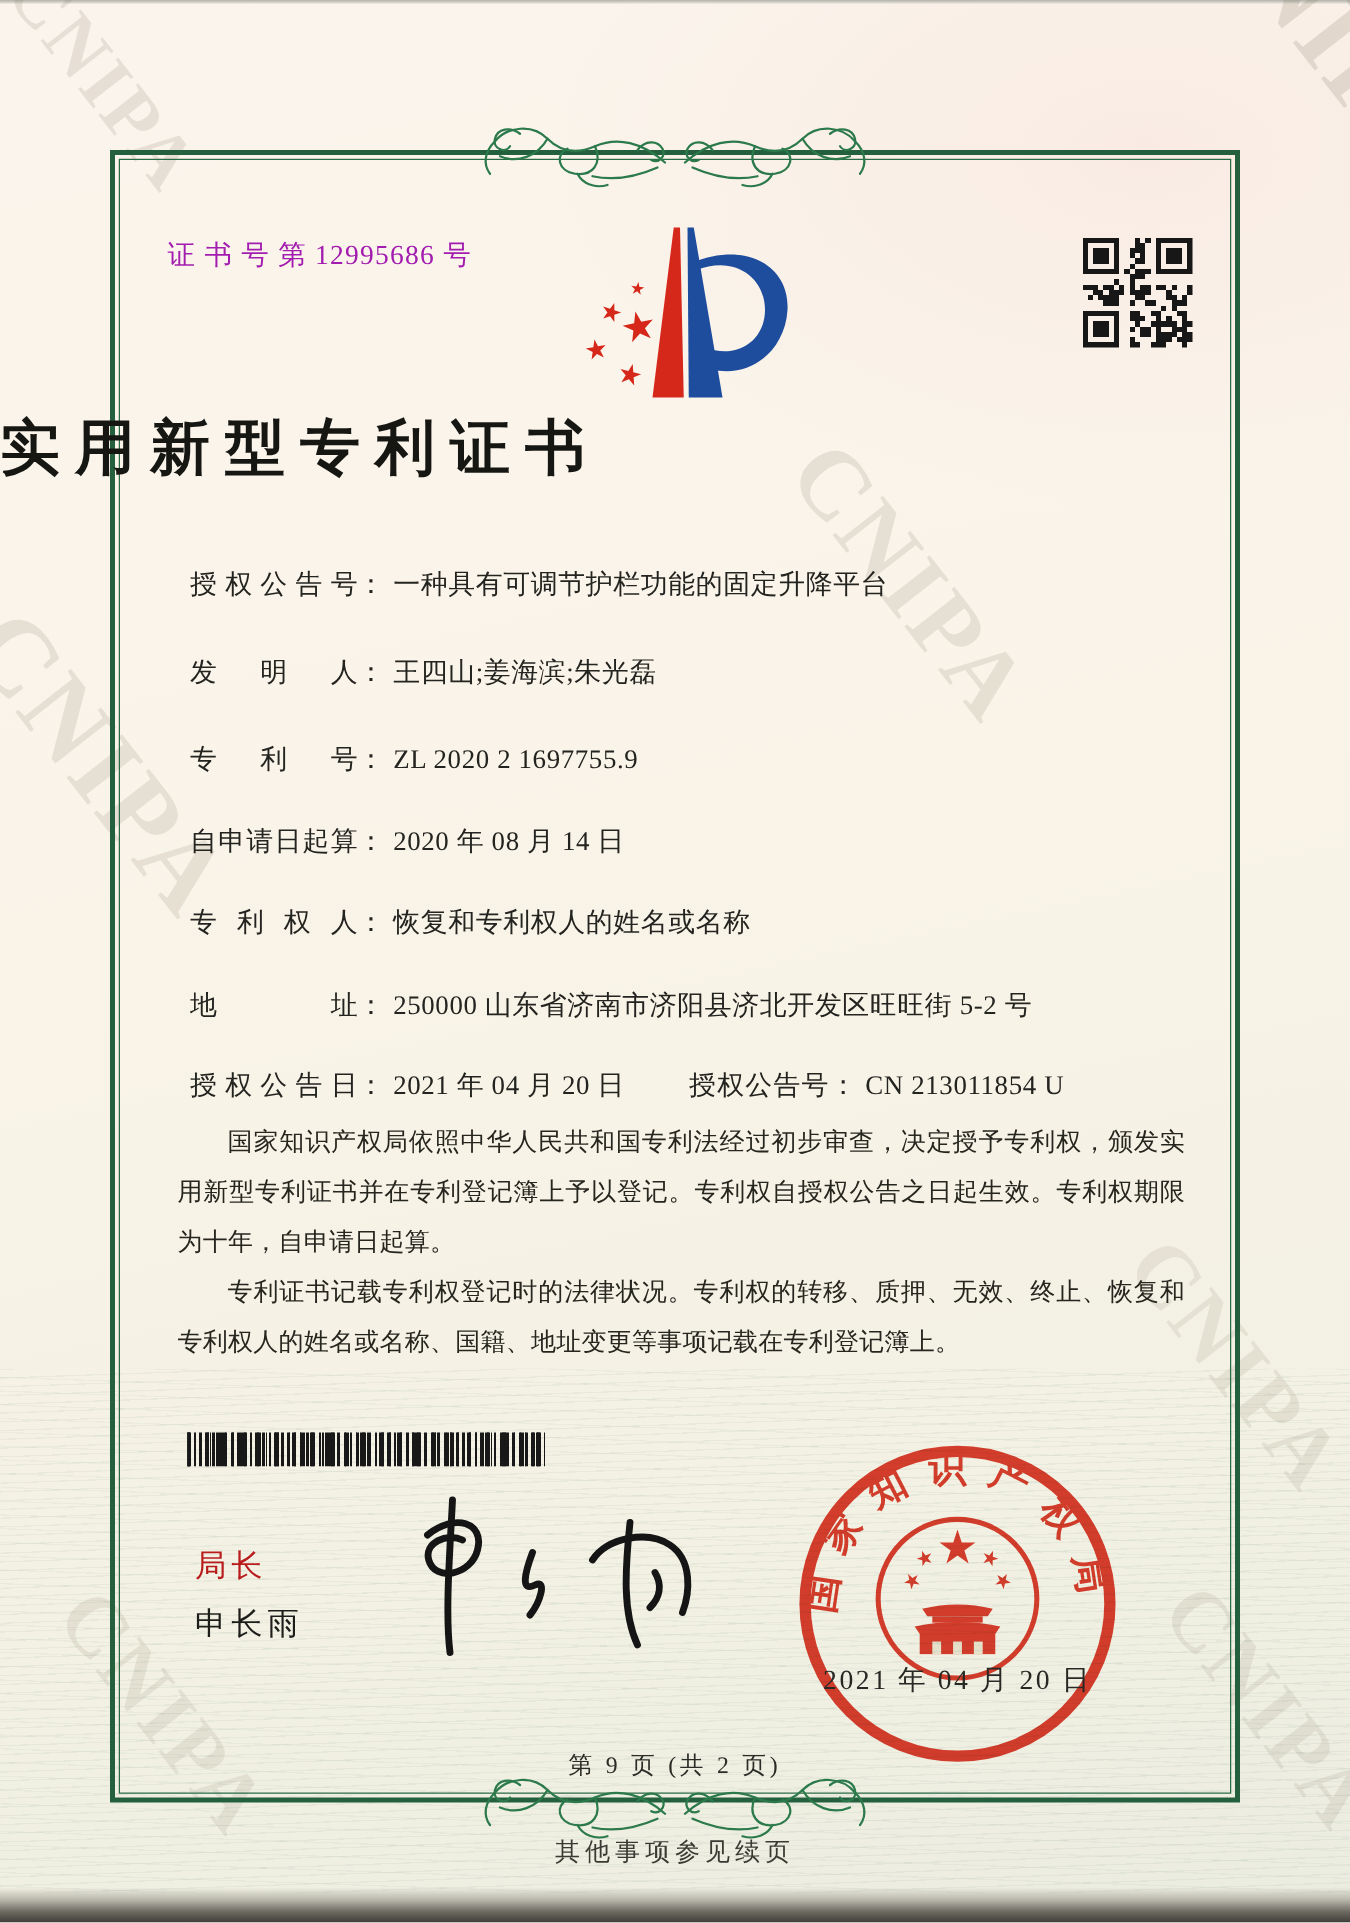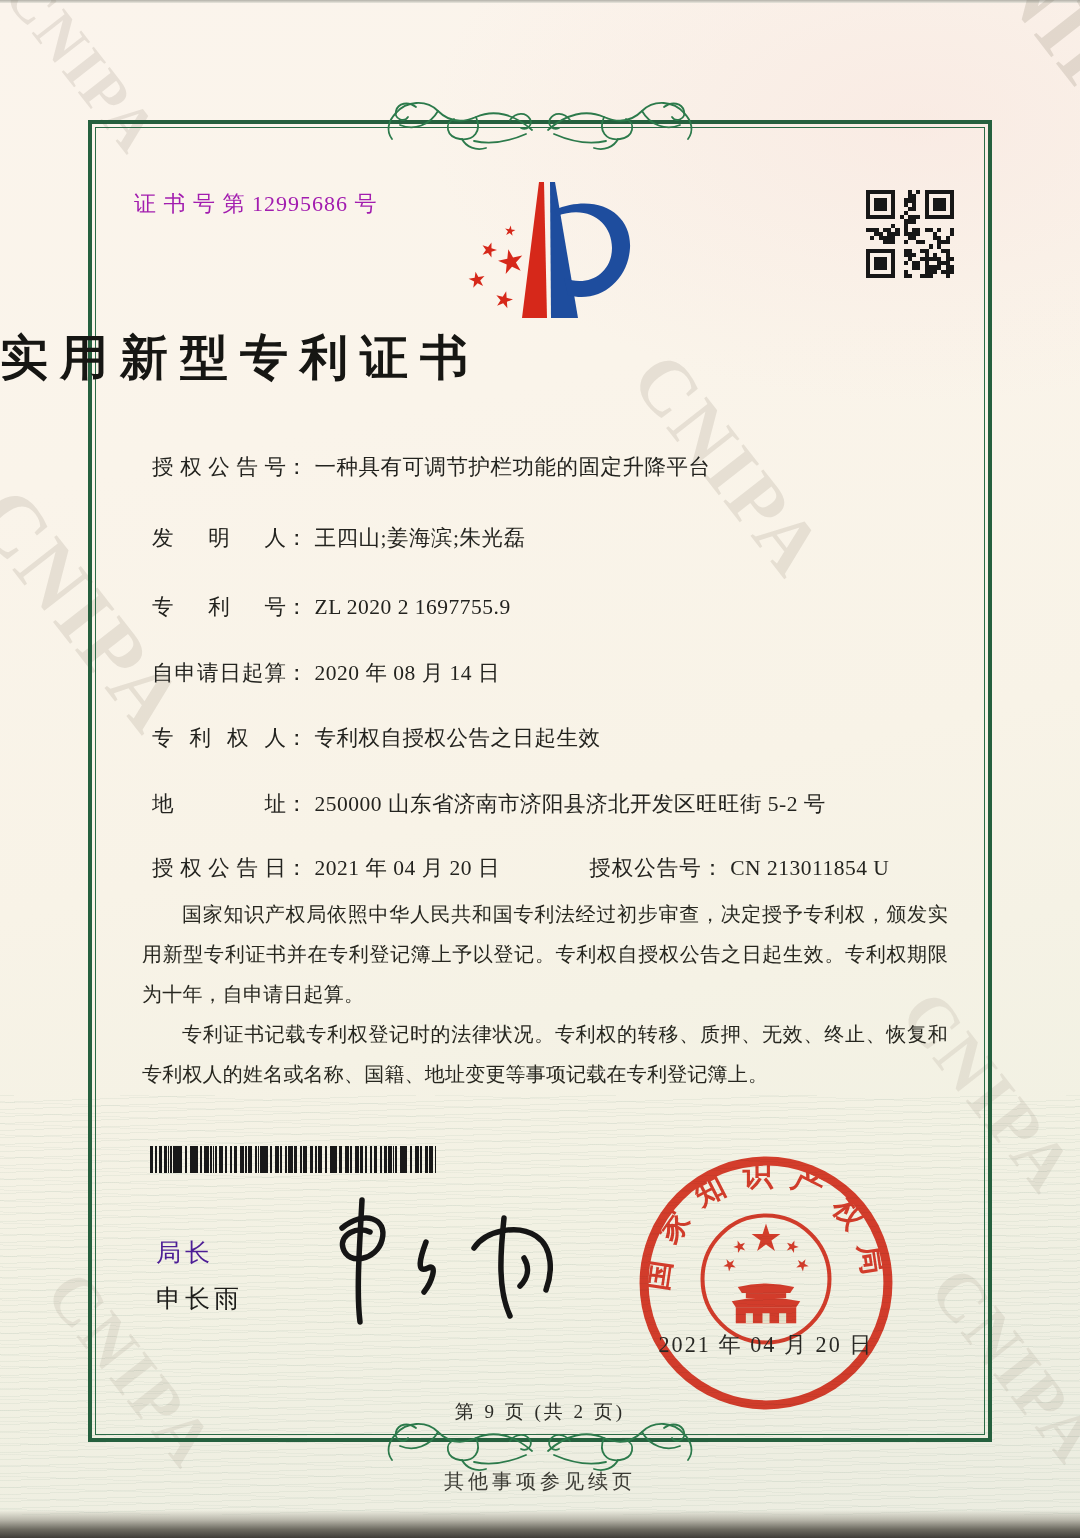--- a/index.html
+++ b/index.html
@@ -57,37 +57,37 @@
   .title { position:absolute; left:0; top:326px; width:100%; text-align:left;
     font-size:48px; font-weight:bold; letter-spacing:12px; color:#161613; }
 
   
   .row { position:absolute; left:152px; font-size:21.5px; color:#23231f; white-space:nowrap; }
   .flabel { display:inline-block; width:134px; text-align:justify; text-align-last:justify; vertical-align:bottom; }
   .fcolon { display:inline-block; }
   .fvalue { margin-left:7px; letter-spacing:.5px; }
   .r1 { top:452px; } .r2 { top:523px; } .r3 { top:592px; } .r4 { top:658px; }
   .r5 { top:723px; } .r6 { top:789px; } .r7 { top:853px; }
-  .pair2 { margin-left:84px; }
+  .pair2 { margin-left:46px; }
   .flabel2 { letter-spacing:1px; }
 
   
   .legal { position:absolute; left:142px; top:894px; width:806px;
     font-size:20px; line-height:40px; color:#26261f; letter-spacing:.2px; text-align:justify; }
   .legal p { text-indent:2em; }
 
   
   .barcode { position:absolute; left:150px; top:1146px; width:286px; height:27px;
     background:
       repeating-linear-gradient(90deg,#181818 0 2px, rgba(0,0,0,0) 2px 5px),
       repeating-linear-gradient(90deg,#181818 0 1px, rgba(0,0,0,0) 1px 9px),
       repeating-linear-gradient(90deg,#181818 0 3px, rgba(0,0,0,0) 3px 14px),
       repeating-linear-gradient(90deg,#181818 0 2px, rgba(0,0,0,0) 2px 23px);
   }
-  .director-title { position:absolute; left:156px; top:1236px; font-size:25px; color:#4c1d95;
+  .director-title { position:absolute; left:156px; top:1236px; font-size:25px; color:#b91c1c;
     font-family:"Liberation Sans", sans-serif; letter-spacing:4px; }
   .director-name  { position:absolute; left:156px; top:1282px; font-size:25px; color:#1d1d1a;
     font-family:Liberation Serif, serif; letter-spacing:4px; }
   .signature { position:absolute; left:298px; top:1190px; width:282px; height:142px; }
 
   .seal { position:absolute; left:633px; top:1150px; width:266px; height:266px;
     opacity:.94; mix-blend-mode:multiply; }
 
   .page-no { position:absolute; left:0; top:1399px; width:100%; text-align:center;
     font-size:19px; color:#2c2c27; letter-spacing:3px; }
@@ -176,21 +176,21 @@
 <div class="row r2" data-interactable="false">
   <span class="flabel" data-interactable="false">发明人</span><span class="fcolon" data-interactable="false">：</span><span class="fvalue" data-interactable="false">王四山;姜海滨;朱光磊</span>
 </div>
 <div class="row r3" data-interactable="false">
   <span class="flabel" data-interactable="false">专利号</span><span class="fcolon" data-interactable="false">：</span><span class="fvalue" data-interactable="false">ZL 2020 2 1697755.9</span>
 </div>
 <div class="row r4" data-interactable="false">
   <span class="flabel" data-interactable="false">自申请日起算</span><span class="fcolon" data-interactable="false">：</span><span class="fvalue" data-interactable="false">2020 年 08 月 14 日</span>
 </div>
 <div class="row r5" data-interactable="false">
-  <span class="flabel" data-interactable="false">专利权人</span><span class="fcolon" data-interactable="false">：</span><span class="fvalue" data-interactable="false">专利权自授权公告之日起生效</span>
+  <span class="flabel" data-interactable="false">专利权人</span><span class="fcolon" data-interactable="false">：</span><span class="fvalue" data-interactable="false">恢复和专利权人的姓名或名称</span>
 </div>
 <div class="row r6" data-interactable="false">
   <span class="flabel" data-interactable="false">地址</span><span class="fcolon" data-interactable="false">：</span><span class="fvalue" data-interactable="false">250000  山东省济南市济阳县济北开发区旺旺街 5-2 号</span>
 </div>
 <div class="row r7" data-interactable="false">
   <span class="flabel" data-interactable="false">授权公告日</span><span class="fcolon" data-interactable="false">：</span><span class="fvalue" data-interactable="false">2021 年 04 月 20 日</span>
   <span class="pair2">
     <span class="flabel2" data-interactable="false">授权公告号</span><span class="fcolon" data-interactable="false">：</span><span class="fvalue" data-interactable="false">CN 213011854 U</span>
   </span>
 </div>

